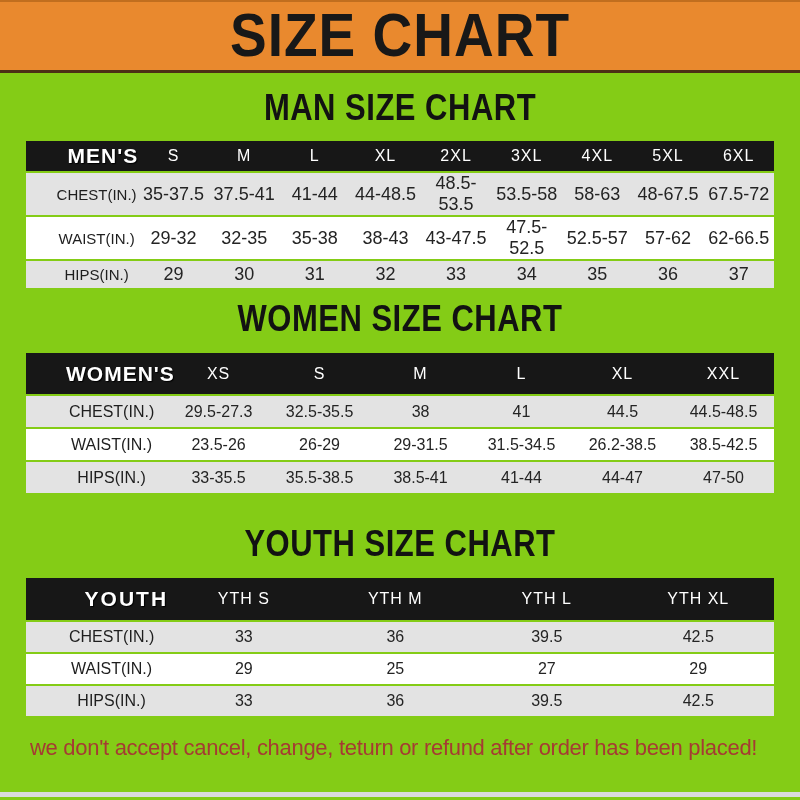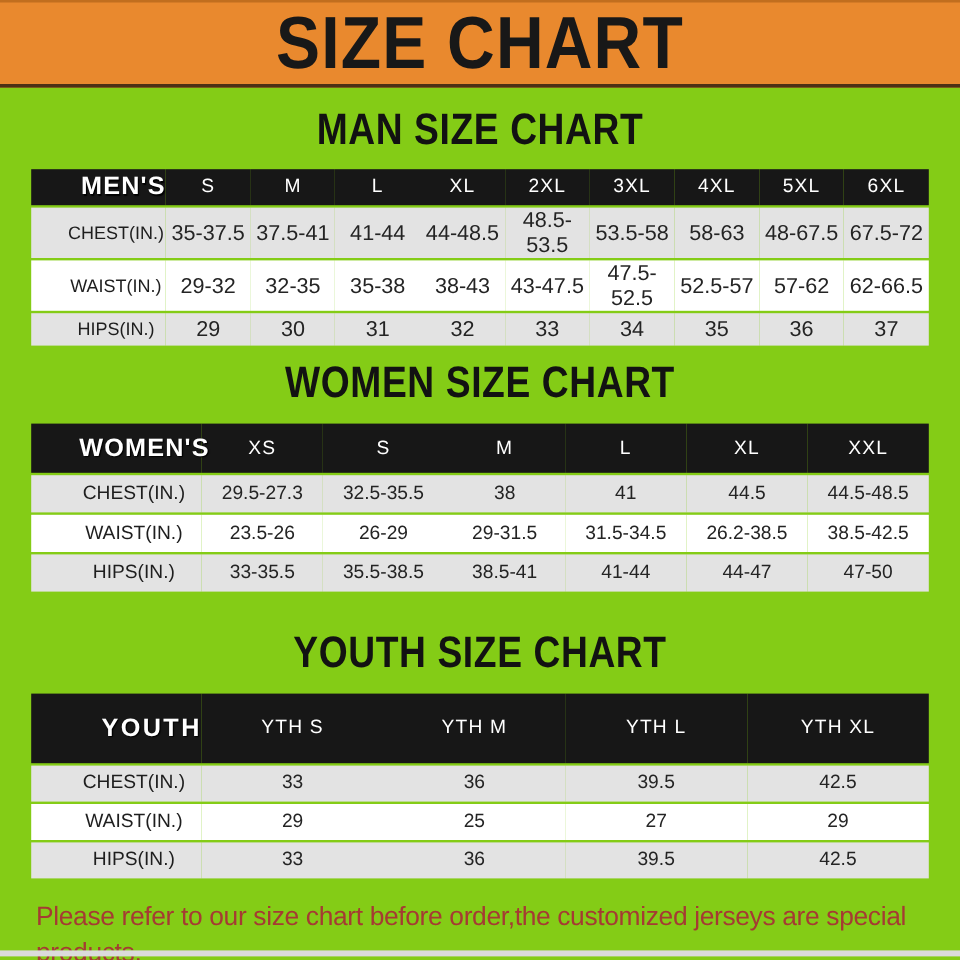--- a/index.html
+++ b/index.html
@@ -79,21 +79,21 @@
   .size-table tbody tr:nth-child(odd) td { background:#E3E3E3; }
 
   .men   thead th { height:30px; }
   .men   tbody td { height:27px; font-size:18px; }
   .men   th.corner { width:15%; }
 
   .women thead th { height:41px; }
   .women tbody td { height:31px; font-size:16px; }
   .women th.corner { width:19%;padding-left:40px; }
 
-  .youth thead th { height:58px;margin-top:48px; }
+  .youth thead th { height:42px;margin-top:48px; }
   .youth tbody td { height:30px; font-size:16px; }
   .youth th.corner { width:19%; letter-spacing:2px; }
 
   .size-table td.row-label { font-size:15px; color:#1e1e1e;padding-left:29px; }
   .women td.row-label, .youth td.row-label { font-size:16px; }
 
   
   .footer-note {
     margin-top:15px;
     padding-left:30px;
@@ -252,19 +252,18 @@
           <td class="row-label">HIPS(IN.)</td>
           <td>33</td>
           <td>36</td>
           <td>39.5</td>
           <td>42.5</td>
         </tr>
       </tbody>
   </table>
 
   <div class="footer-note">
-    <div>Please refer to our size chart before order,the customized jerseys are special products,</div>
     <div>we don't accept cancel, change, teturn or refund after order has been placed!</div>
   </div>
 
   <div class="bottom-line"></div>
 
 </div>
 
 </body></html>

